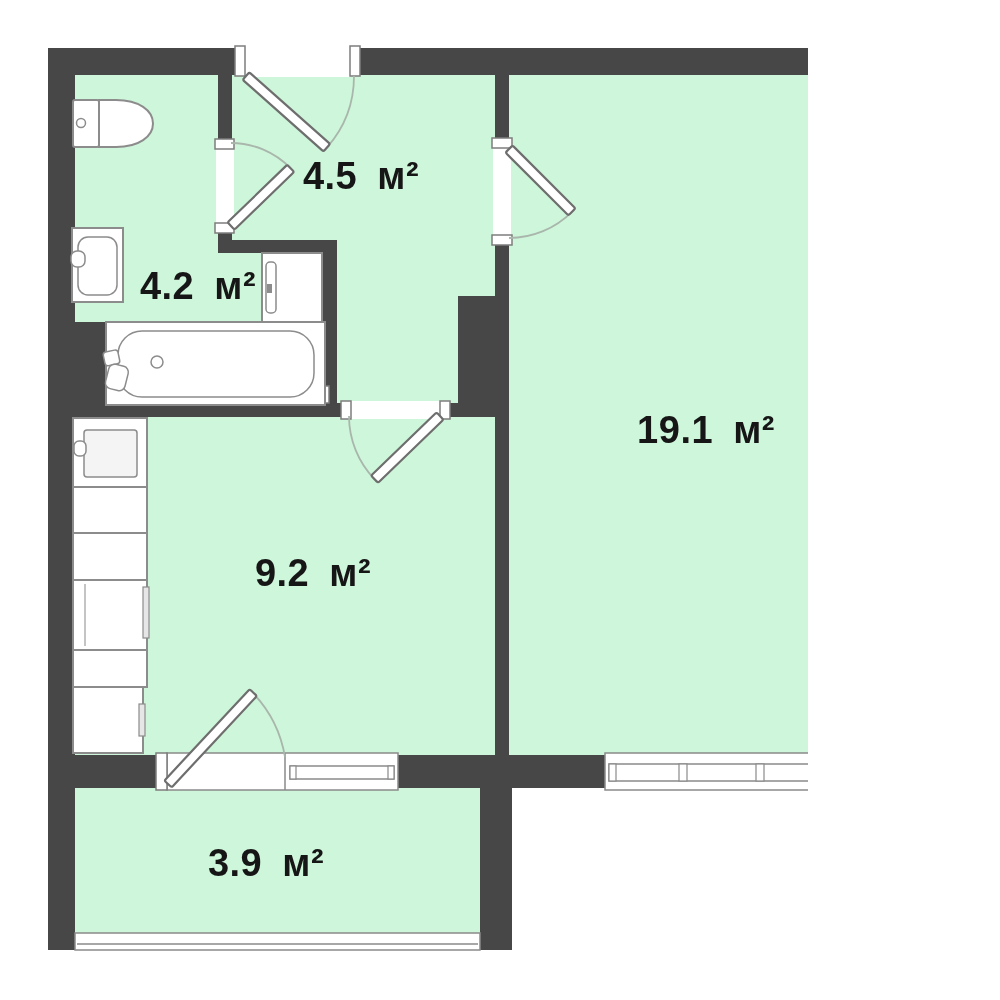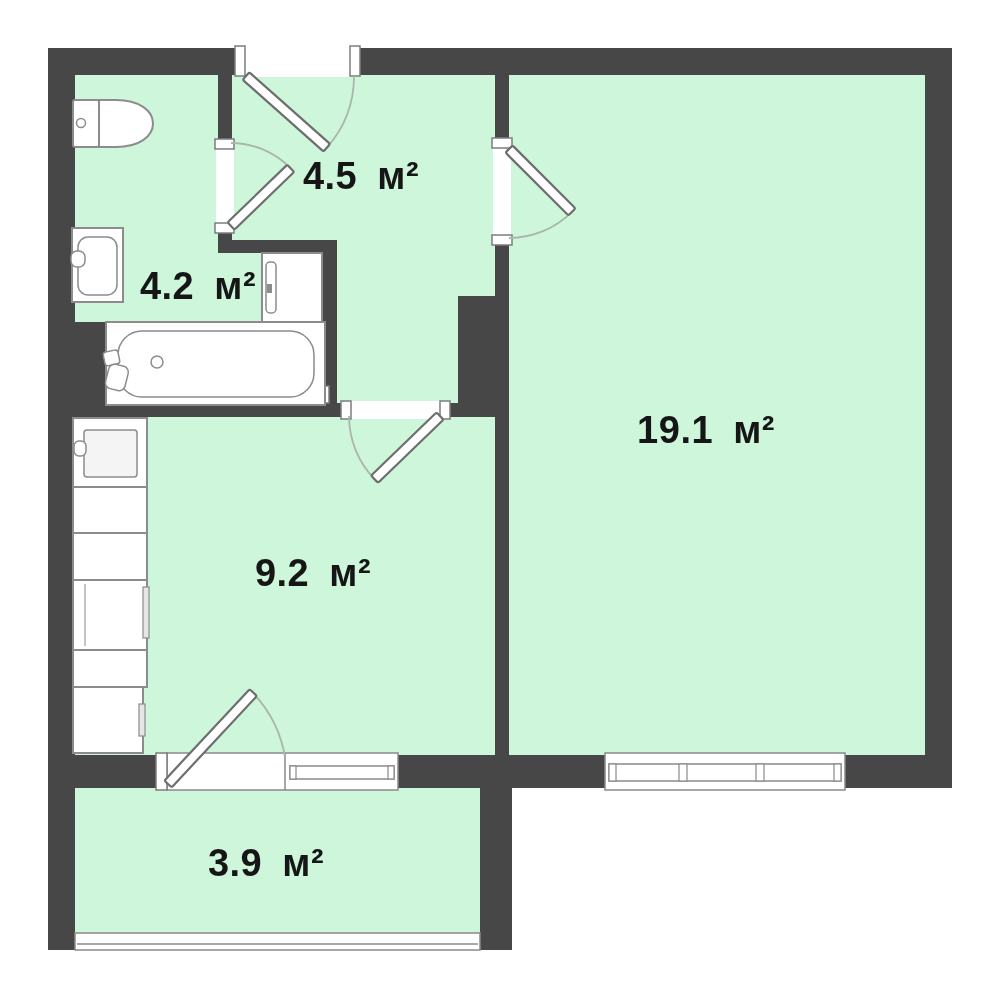--- a/index.html
+++ b/index.html
@@ -1,16 +1,16 @@
 <!DOCTYPE html>
 <html style="--wall: #474747; --floor: #cef6da; --fixture: #ffffff; --outline: #8c8c8c; --arc: #a9b6ac; --text: #161616; --background: #ffffff;"><head>
 <meta charset="utf-8">
 <style>
   html,body{margin:0;padding:0;background:#ffffff;}
-  #stage{position:relative;width:1000px;height:1000px;background:var(--background,#fff);overflow:hidden;}
+  #stage{position:relative;width:808px;height:1000px;background:var(--background,#fff);overflow:hidden;}
   svg{position:absolute;left:0;top:0;}
   .wall{fill:var(--wall,#474747);}
   .floor{fill:var(--floor,#cef6da);}
   .open{fill:#ffffff;}
   .tab{fill:#ffffff;stroke:#7d7d7d;stroke-width:1.5;}
   .band{fill:#ffffff;stroke:#8a8a8a;stroke-width:1.5;}
   .fx{fill:#ffffff;stroke:var(--outline,#8c8c8c);stroke-width:2;}
   .fx-light{fill:#f4f4f4;stroke:var(--outline,#8c8c8c);stroke-width:1.5;}
   .fx-thin{fill:#ffffff;stroke:var(--outline,#8c8c8c);stroke-width:1.5;}
   .handle{fill:#e6e6e6;stroke:#8c8c8c;stroke-width:1.2;}

